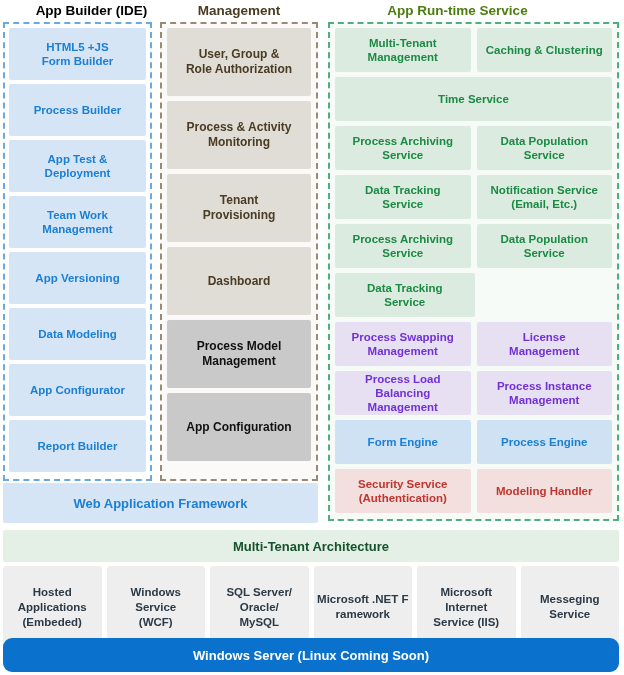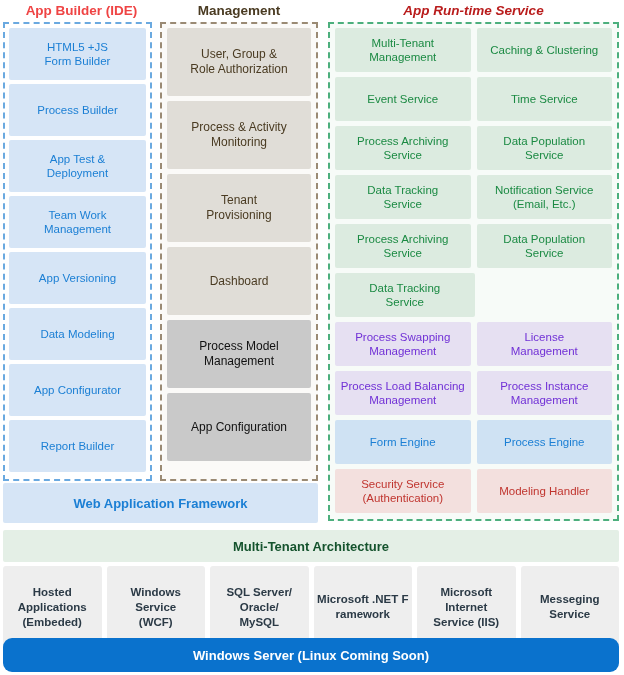--- a/index.html
+++ b/index.html
@@ -21,23 +21,23 @@
 
   
   .col-header {
     position: absolute;
     text-align: center;
     font-weight: bold;
     font-size: 13.5px;
     line-height: 18px;
     top: 2px;
   }
-  #hdr-builder { left: 7px;   width: 149px; color: #ef4444; }
+  #hdr-builder { left: 17px;   width: 149px; color: #000000; }
   #hdr-mgmt    { left: 160px; width: 158px; color: #4a3b22; }
-  #hdr-runtime { left: 328px; width: 291px; color: #b91c1c; font-style: italic; }
+  #hdr-runtime { left: 312px; width: 291px; color: #4d7c0f; }
 
   
   .dashed-col {
     position: absolute;
     box-sizing: border-box;
     top: 22px;
   }
   #col-builder {
     left: 3px; width: 149px; height: 459px;
     border: 2px dashed #6aa9e0;
@@ -57,21 +57,21 @@
     padding: 4px 5px;
   }
 
   
   .card {
     box-sizing: border-box;
     display: flex;
     align-items: center;
     justify-content: center;
     text-align: center;
-    font-weight: normal;
+    font-weight: bold;
     border-radius: 2px;
     padding: 2px 4px;
   }
 
   
   .card-blue {
     width: 100%;
     height: 52px;
     margin-bottom: 4px;
     background: #d6e5f6;
@@ -233,21 +233,20 @@
       <div class="card card-gray">Process Model<br>Management</div>
       <div class="card card-gray">App Configuration</div>
     </div>
 
   <div class="dashed-col" id="col-runtime">
       <div class="rt-row">
         <div class="card rt-cell c-green">Multi-Tenant<br>Management</div>
         <div class="card rt-cell c-green">Caching &amp; Clustering</div>
       </div>
       <div class="rt-row">
-        <div class="card rt-cell c-green">Event Service</div>
         <div class="card rt-cell c-green">Time Service</div>
       </div>
       <div class="rt-row">
         <div class="card rt-cell c-green">Process Archiving<br>Service</div>
         <div class="card rt-cell c-green">Data Population<br>Service</div>
       </div>
       <div class="rt-row">
         <div class="card rt-cell c-green">Data Tracking<br>Service</div>
         <div class="card rt-cell c-green">Notification Service<br>(Email, Etc.)</div>
       </div>

